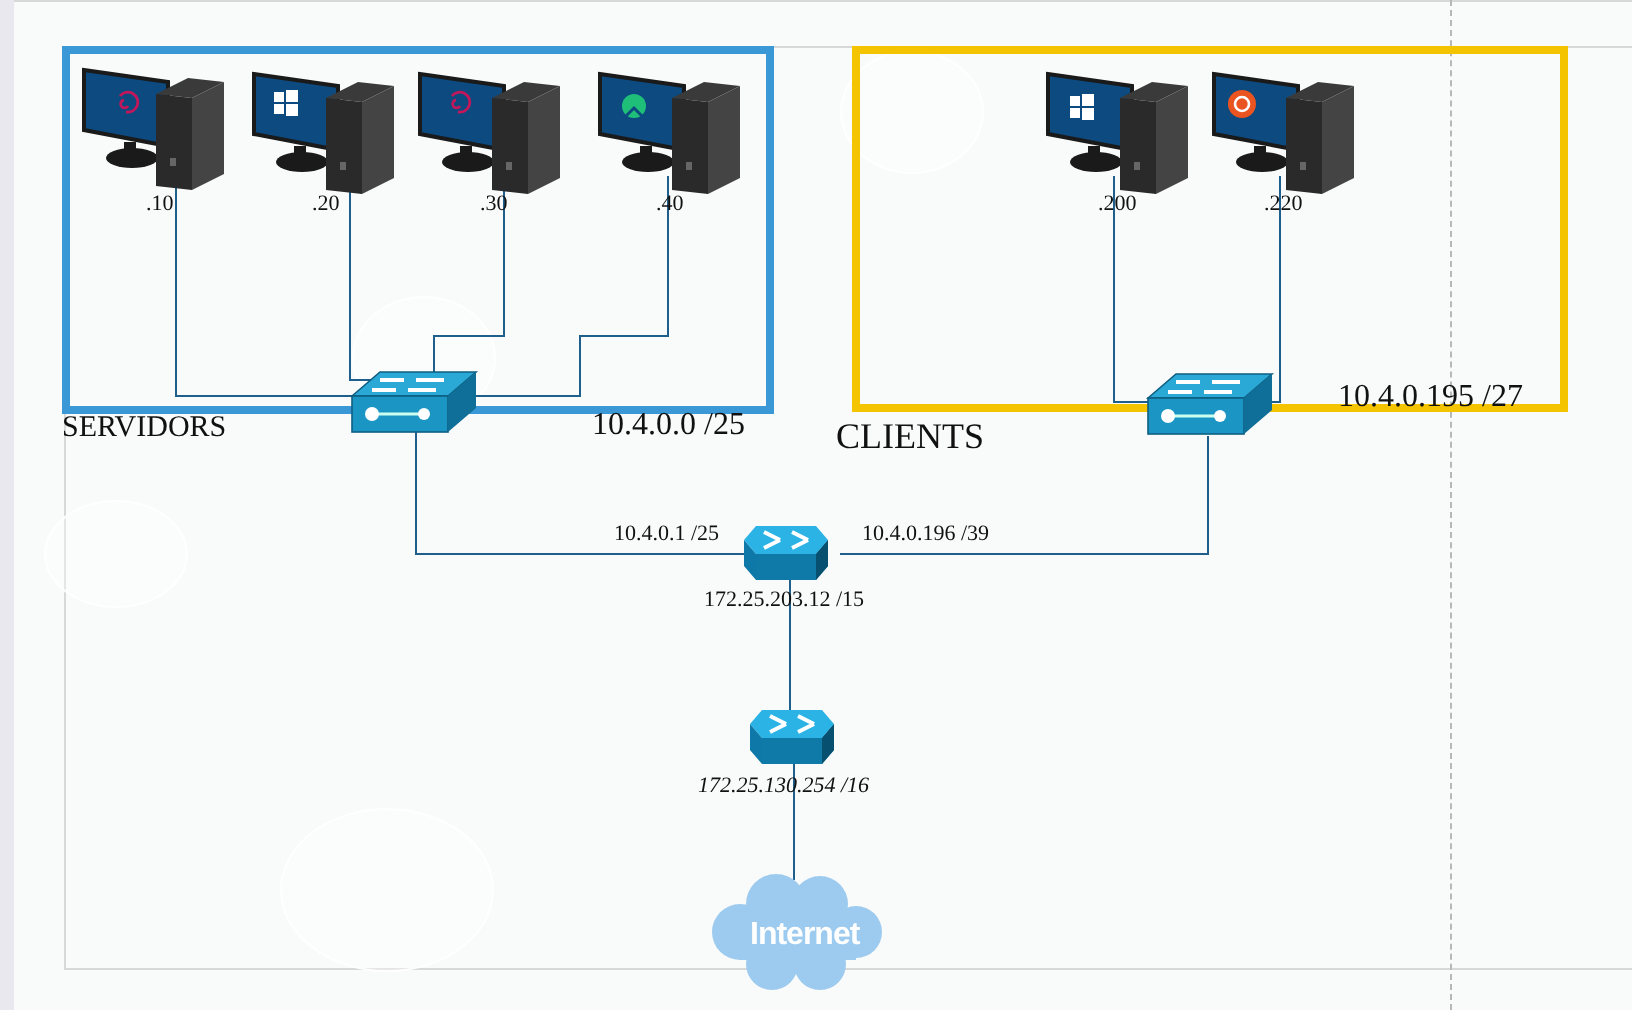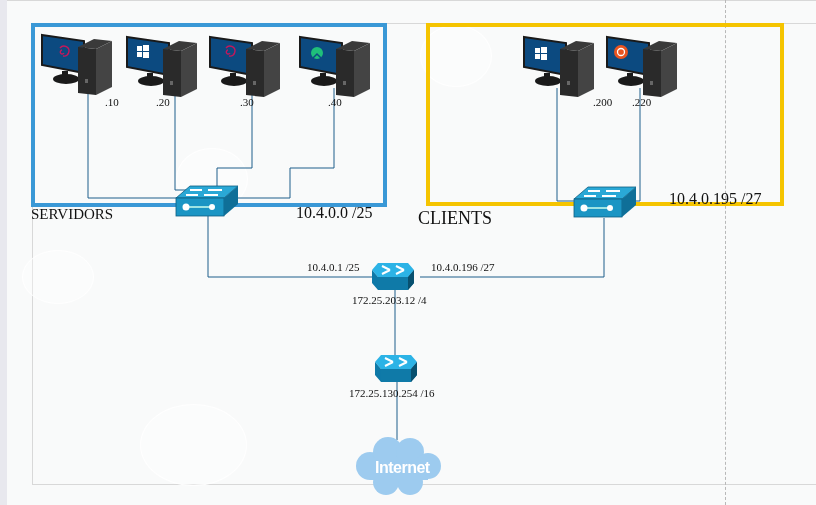--- a/index.html
+++ b/index.html
@@ -129,31 +129,31 @@
     <circle cx="370" cy="466" r="14"></circle>
     <circle cx="388" cy="452" r="15"></circle>
     <circle cx="410" cy="452" r="14"></circle>
     <circle cx="428" cy="466" r="13"></circle>
     <circle cx="410" cy="482" r="13"></circle>
     <circle cx="386" cy="482" r="13"></circle>
     <rect x="370" y="458" width="58" height="22"></rect>
   </g>
 </svg>
 
-<span class="lbl host" style="left:73px;top:96px;margin-left:32px;">.10</span>
+<span class="lbl host" style="left:73px;top:96px;">.10</span>
 <span class="lbl host" style="left:156px;top:96px;">.20</span>
 <span class="lbl host" style="left:240px;top:96px;text-align:right;">.30</span>
 <span class="lbl host" style="left:328px;top:96px;">.40</span>
-<span class="lbl host" style="left:549px;top:96px;margin-left:44px;">.200</span>
+<span class="lbl host" style="left:549px;top:96px;">.200</span>
 <span class="lbl host" style="left:632px;top:96px;">.220</span>
 
 <span class="lbl net" style="left:296px;top:178px;margin-top:26px;">10.4.0.0 /25</span>
 <span class="lbl net" style="left:669px;top:190px;">10.4.0.195 /27</span>
 
 <span class="lbl grp" style="left:31px;top:206px;">SERVIDORS</span>
 <span class="lbl grp" style="left:418px;top:208px;font-size:18px;">CLIENTS</span>
 
 <span class="lbl ip" style="left:307px;top:261px;">10.4.0.1 /25</span>
-<span class="lbl ip" style="left:431px;top:261px;">10.4.0.196 /27</span>
-<span class="lbl ip" style="left:352px;top:294px;">172.25.203.12 /4</span>
-<span class="lbl ip" style="left:349px;top:387px;">172.25.130.254 /16</span>
+<span class="lbl ip" style="left:431px;top:261px;">10.4.0.196 /39</span>
+<span class="lbl ip" style="left:352px;top:294px;">172.25.203.12 /15</span>
+<span class="lbl ip" style="left:349px;top:387px;font-style:italic;">172.25.130.254 /16</span>
 
 <span class="lbl" style="left:375px;top:459px;font-family:'Liberation Sans',sans-serif;font-size:16px;font-weight:bold;color:#fff;letter-spacing:-0.5px;">Internet</span>
 
 </body></html>

